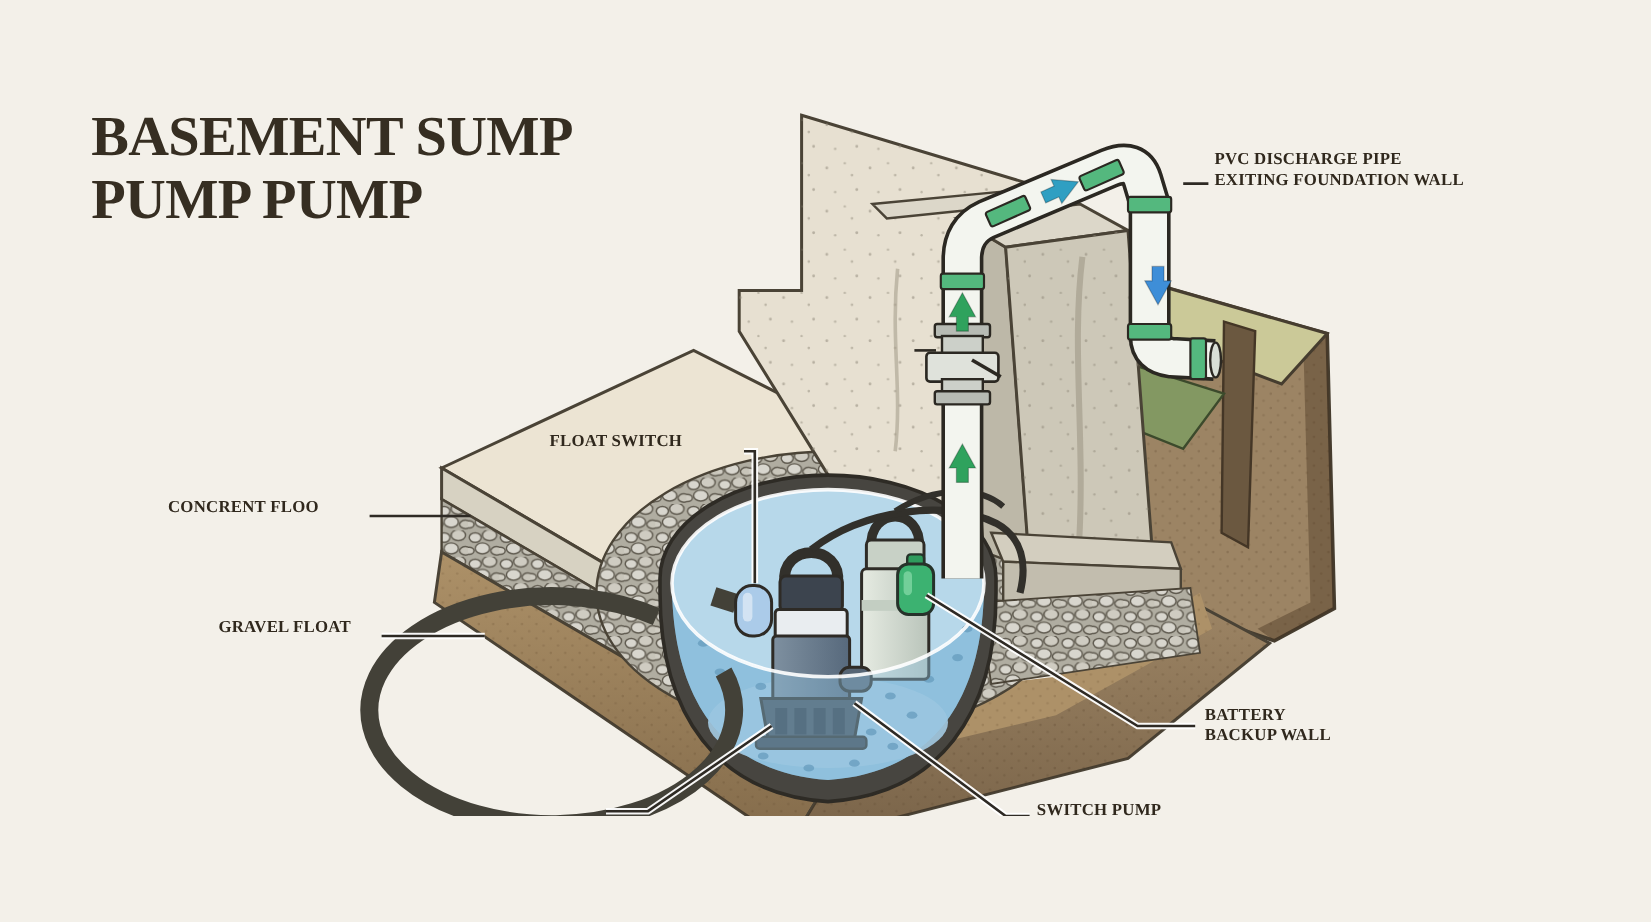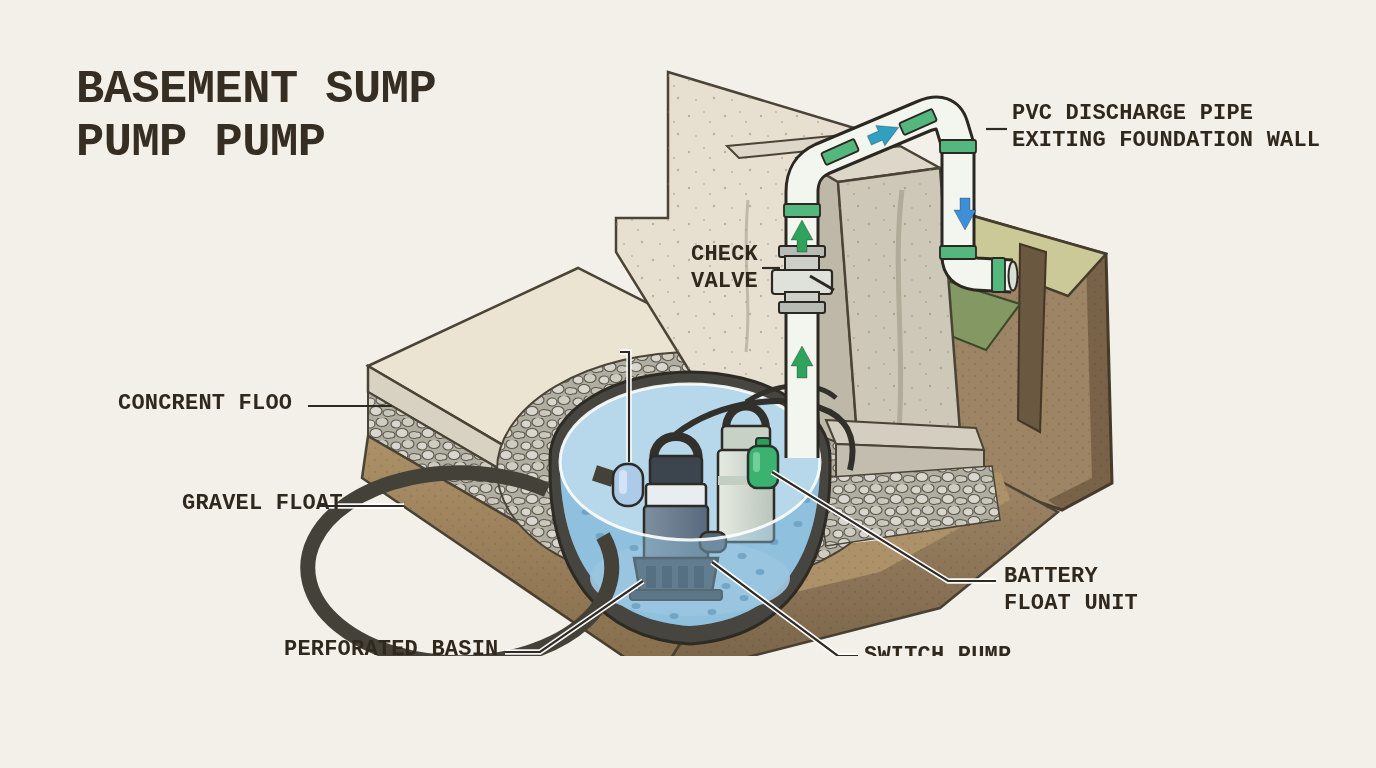--- a/index.html
+++ b/index.html
@@ -10,23 +10,23 @@
     --c-basin:#474540; --c-rim:#434138;
     --c-slab:#ece4d3; --c-concrete:#cdc8b8; --c-concrete_light:#dcd7c9;
     --c-gravel:#b0ada1; --c-pebble:#d8d6ce;
     --c-soil:#ad9168; --c-soil_mid:#9c8464; --c-soil_dark:#8a7355;
     --c-grass:#cbc998; --c-grass_green:#839862;
     --c-pump_primary_dark:#3c444e; --c-pump_backup:#dfe5dc;
     --c-battery_green:#3cb271; --c-float_blue:#abcbe9;
   }
   html,body{margin:0;padding:0;background:var(--c-bg);}
   .stage{position:relative;width:1376px;height:656px;background:var(--c-bg);overflow:hidden;
-         font-family:Liberation Mono, monospace;}
+         font-family:Liberation Serif, serif;margin-top:24px;}
   .stage svg{position:absolute;left:0;top:0;}
-  .label{position:absolute;font-weight:700;font-size:22px;line-height:1.22;color:var(--c-ink);
+  .label{position:absolute;font-weight:700;font-size:14px;line-height:1.22;color:var(--c-ink);
          white-space:pre-line;letter-spacing:.2px;}
   .label.align-right{text-align:right;}
   .title{position:absolute;font-weight:700;font-size:47px;line-height:1.12;color:var(--c-title_ink);
          white-space:pre-line;letter-spacing:-0.5px;}
   
   .f-water{fill:var(--c-water);} .f-wsurf{fill:var(--c-water_surface);} .f-wdeep{fill:var(--c-water_deep);}
   .f-pipe{stroke:var(--c-pipe);} .f-pipeout{stroke:var(--c-pipe_outline);}
   .f-band{fill:var(--c-coupling_green);} .f-basin{fill:var(--c-basin);} .s-rim{stroke:var(--c-rim);}
   .f-slab{fill:var(--c-slab);} .f-conc{fill:var(--c-concrete);} .f-concl{fill:var(--c-concrete_light);}
   .f-grass{fill:var(--c-grass);} .f-grassg{fill:var(--c-grass_green);}
@@ -249,22 +249,20 @@
     <path class="leader" d="M 712,562 L 838,656 L 858,656"></path>
     <path class="leader-casing" d="M 772,472 L 948,581 L 996,581"></path>
     <path class="leader" d="M 772,472 L 948,581 L 996,581"></path>
   </g>
 </svg>
 
 <div class="title" style="left:76px;top:64px;">BASEMENT SUMP
 PUMP PUMP</div>
 <div class="label" style="left:1012px;top:101px;">PVC DISCHARGE PIPE
 EXITING FOUNDATION WALL</div>
-<div class="label align-right" style="left:628px;top:242px;width:130px;">CHECK
-VALVE</div>
-<div class="label" style="left:118px;top:391px;text-align:center;">CONCRENT FLOO</div>
+<div class="label" style="left:458px;top:336px;">FLOAT SWITCH</div>
+<div class="label" style="left:140px;top:391px;text-align:center;">CONCRENT FLOO</div>
 <div class="label" style="left:182px;top:491px;">GRAVEL FLOAT</div>
-<div class="label" style="left:284px;top:637px;">PERFORATED BASIN</div>
 <div class="label" style="left:864px;top:643px;">SWITCH PUMP</div>
 <div class="label" style="left:1004px;top:564px;">BATTERY
-FLOAT UNIT</div>
+BACKUP WALL</div>
 
 </div>
 
 </body></html>

